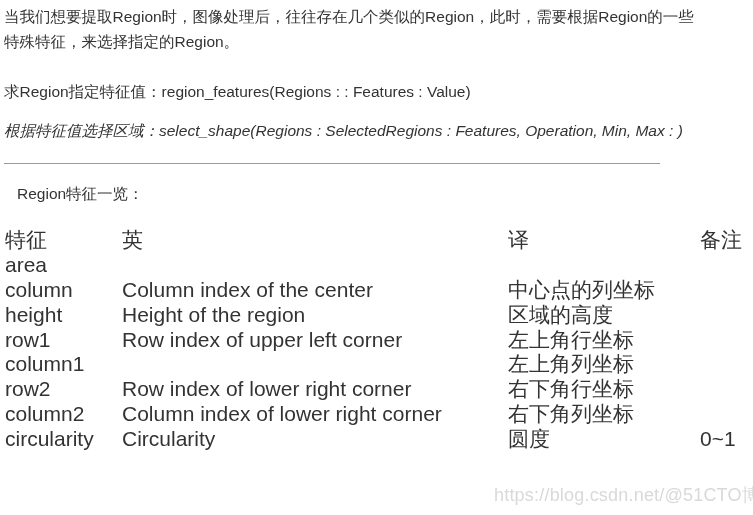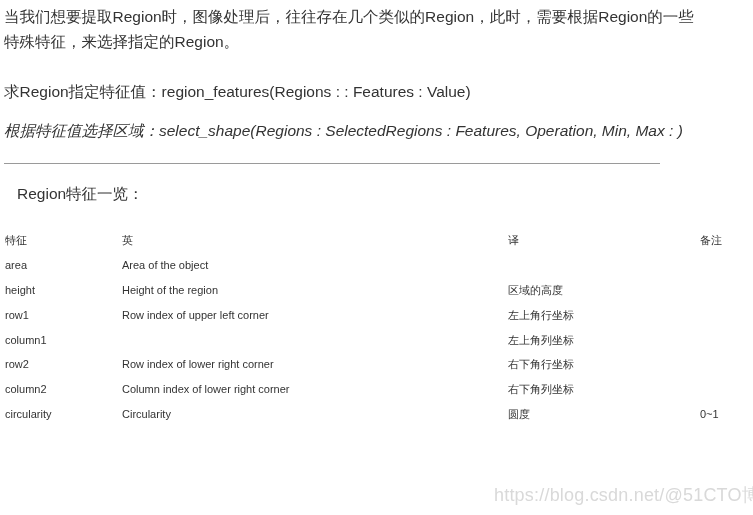--- a/index.html
+++ b/index.html
@@ -72,21 +72,21 @@
     width: 753px;
   }
   .trow {
     position: relative;
     height: 24.9px;
     width: 753px;
   }
   .cell {
     position: absolute;
     top: 0;
-    font-size: 11px;
+    font-size: 21px;
     line-height: 24.9px;
     color: #333333;
     white-space: nowrap;
   }
   .c-feature { left: 5px; }
   .c-en      { left: 122px; }
   .c-zh      { left: 508px; }
   .c-note    { left: 700px; }
 
   .hrow .cell { color: #333333; }
@@ -123,25 +123,30 @@
 
     <div class="trow hrow">
       <span class="cell c-feature">特征</span>
       <span class="cell c-en">英</span>
       <span class="cell c-zh">译</span>
       <span class="cell c-note">备注</span>
     </div>
 
     <div class="trow">
       <span class="cell c-feature">area</span>
-      <span class="cell c-en">Area of the object</span>
       <span class="cell c-note"></span>
     </div>
 
 
+    <div class="trow">
+      <span class="cell c-feature">column</span>
+      <span class="cell c-en">Column index of the center</span>
+      <span class="cell c-zh">中心点的列坐标</span>
+      <span class="cell c-note"></span>
+    </div>
 
 
     <div class="trow">
       <span class="cell c-feature">height</span>
       <span class="cell c-en">Height of the region</span>
       <span class="cell c-zh">区域的高度</span>
       <span class="cell c-note"></span>
     </div>
 
     <div class="trow">

